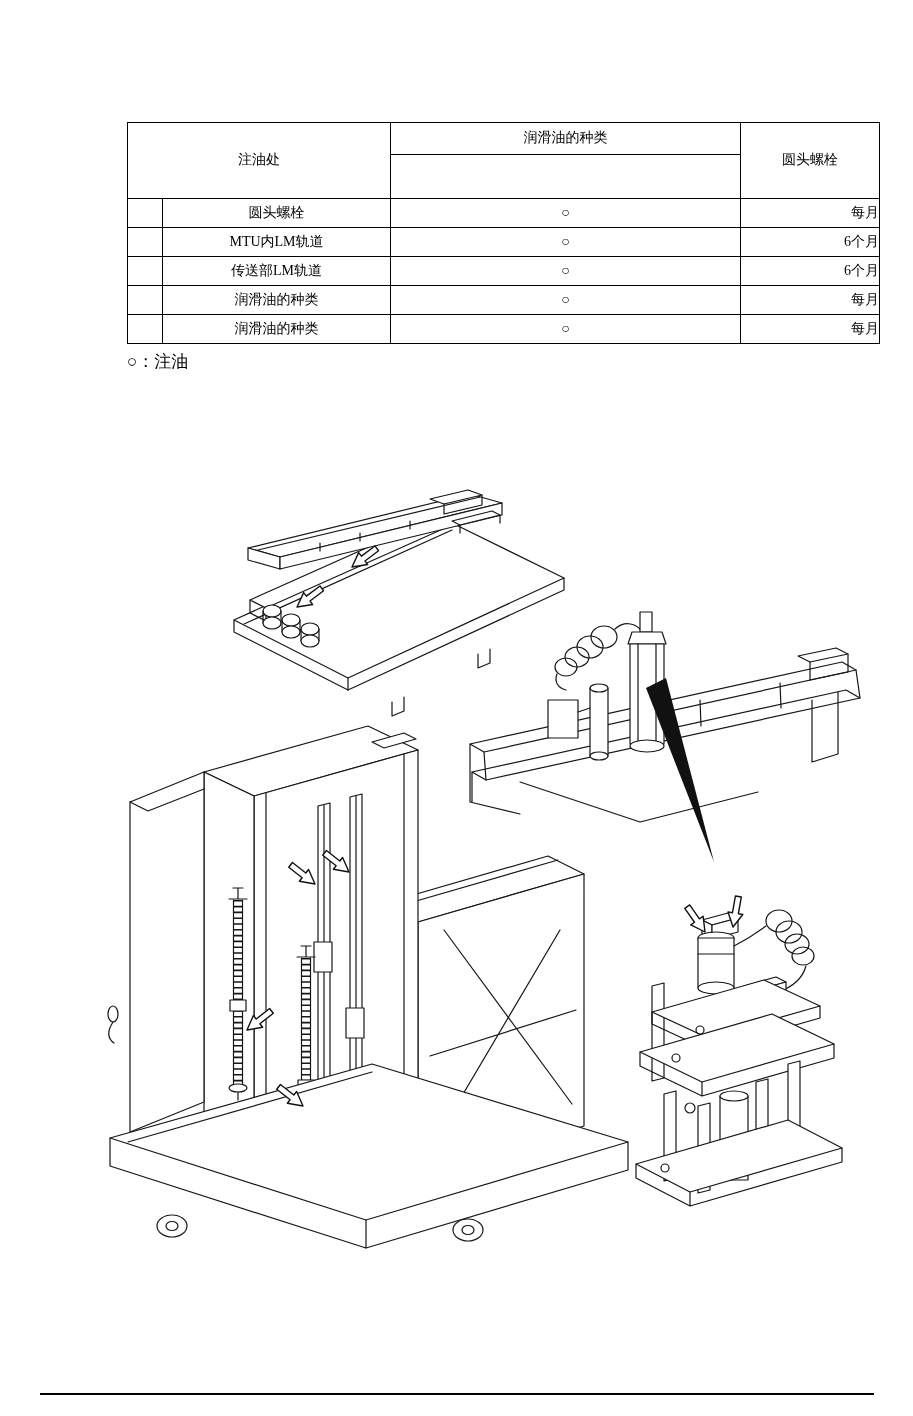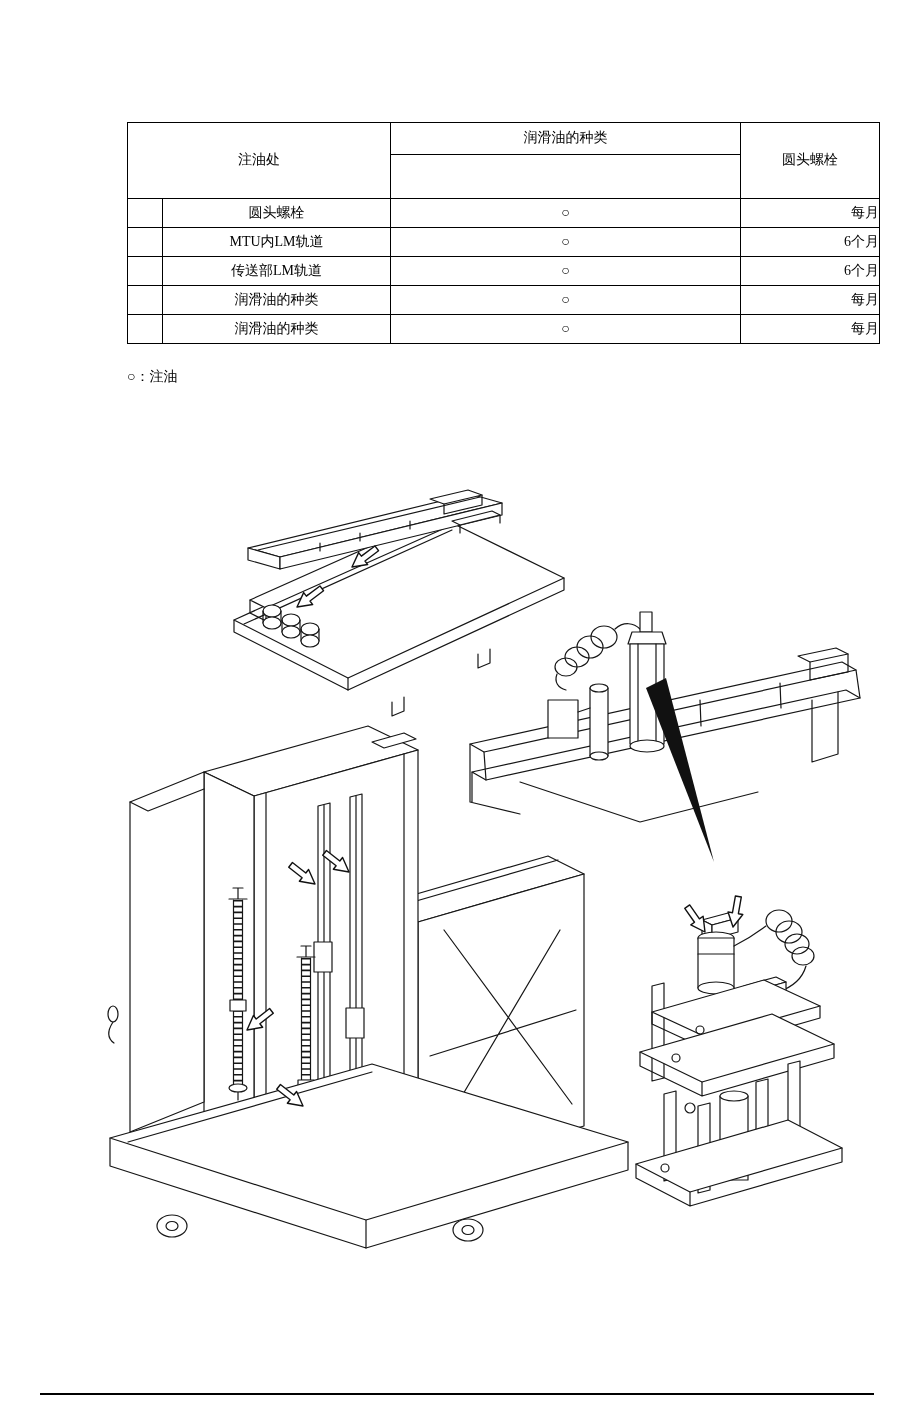--- a/index.html
+++ b/index.html
@@ -22,22 +22,22 @@
   }
   tr.hrow1 td{height:31px;}
   tr.hrow2 td{height:43px;}
   tr.brow  td{height:28px;}
   .c-hdr{text-align:center;}
   .c-name{padding-left:10px;text-align:center;margin-left:33px;}
   .c-mark{text-align:center;font-size:15px;}
   .c-cycle{text-align:right;font-family:Liberation Serif, serif;}
 
   .legend{
-    position:absolute;left:127px;top:368px;
-    font-size:14px;
+    position:absolute;left:127px;top:350px;
+    font-size:17px;
   }
 
   svg.diagram{position:absolute;left:0;top:0;pointer-events:none;}
 
   .footer-rule{
     position:absolute;left:40px;top:1393px;width:834px;height:2px;background:#000;
   }
 </style>
 </head>
 <body>

